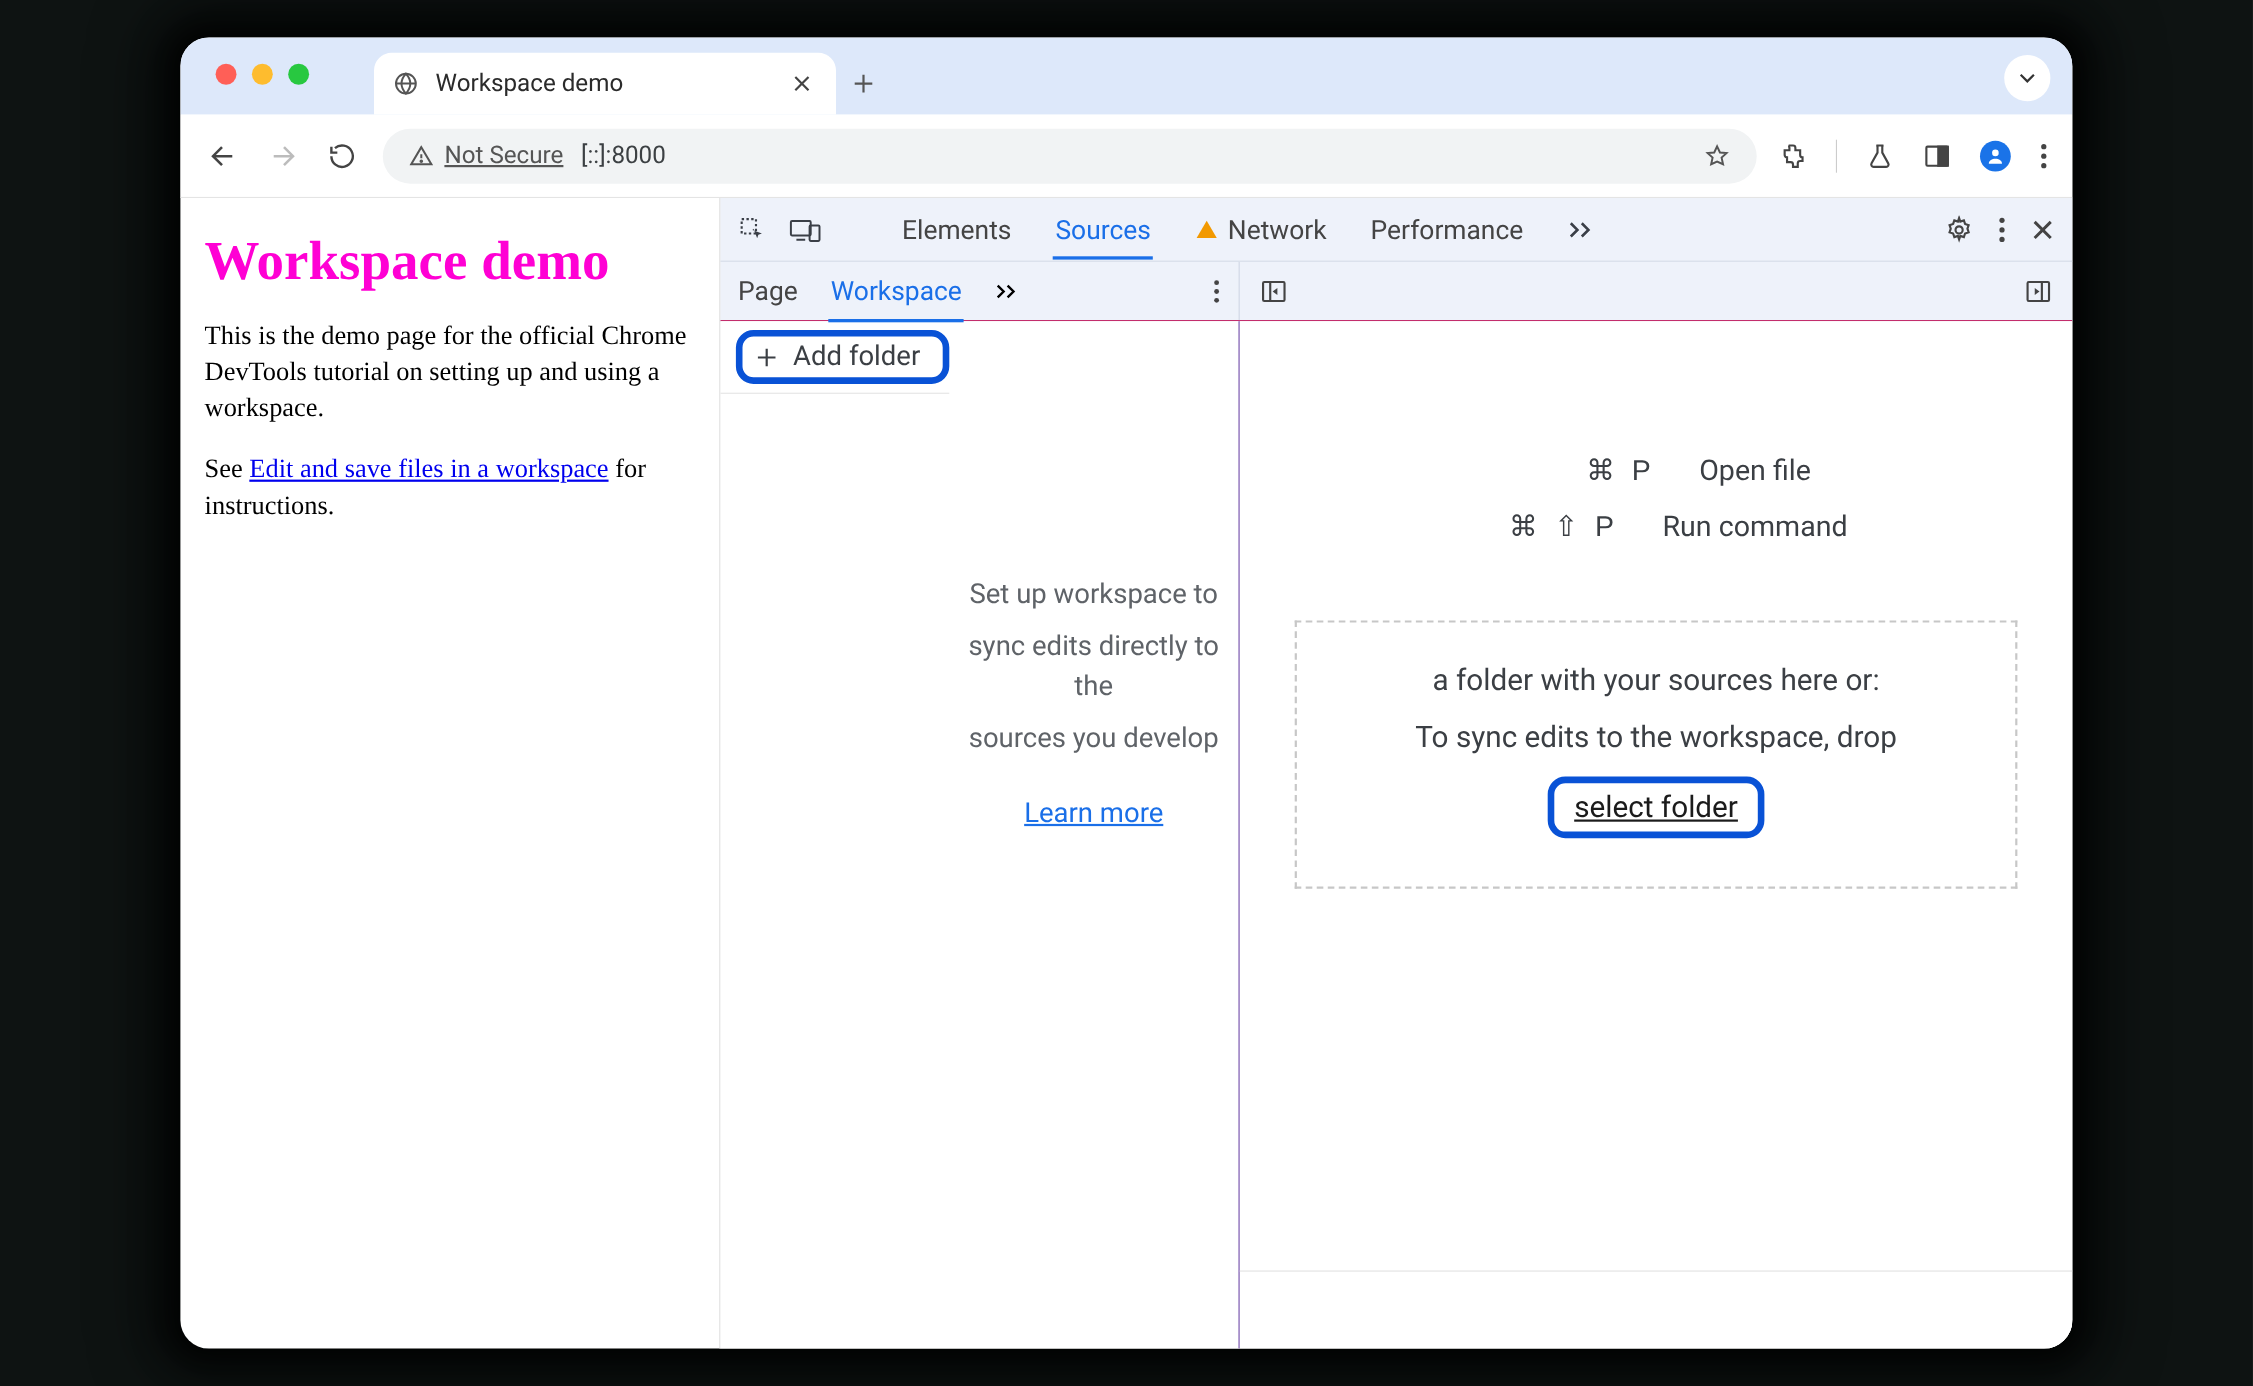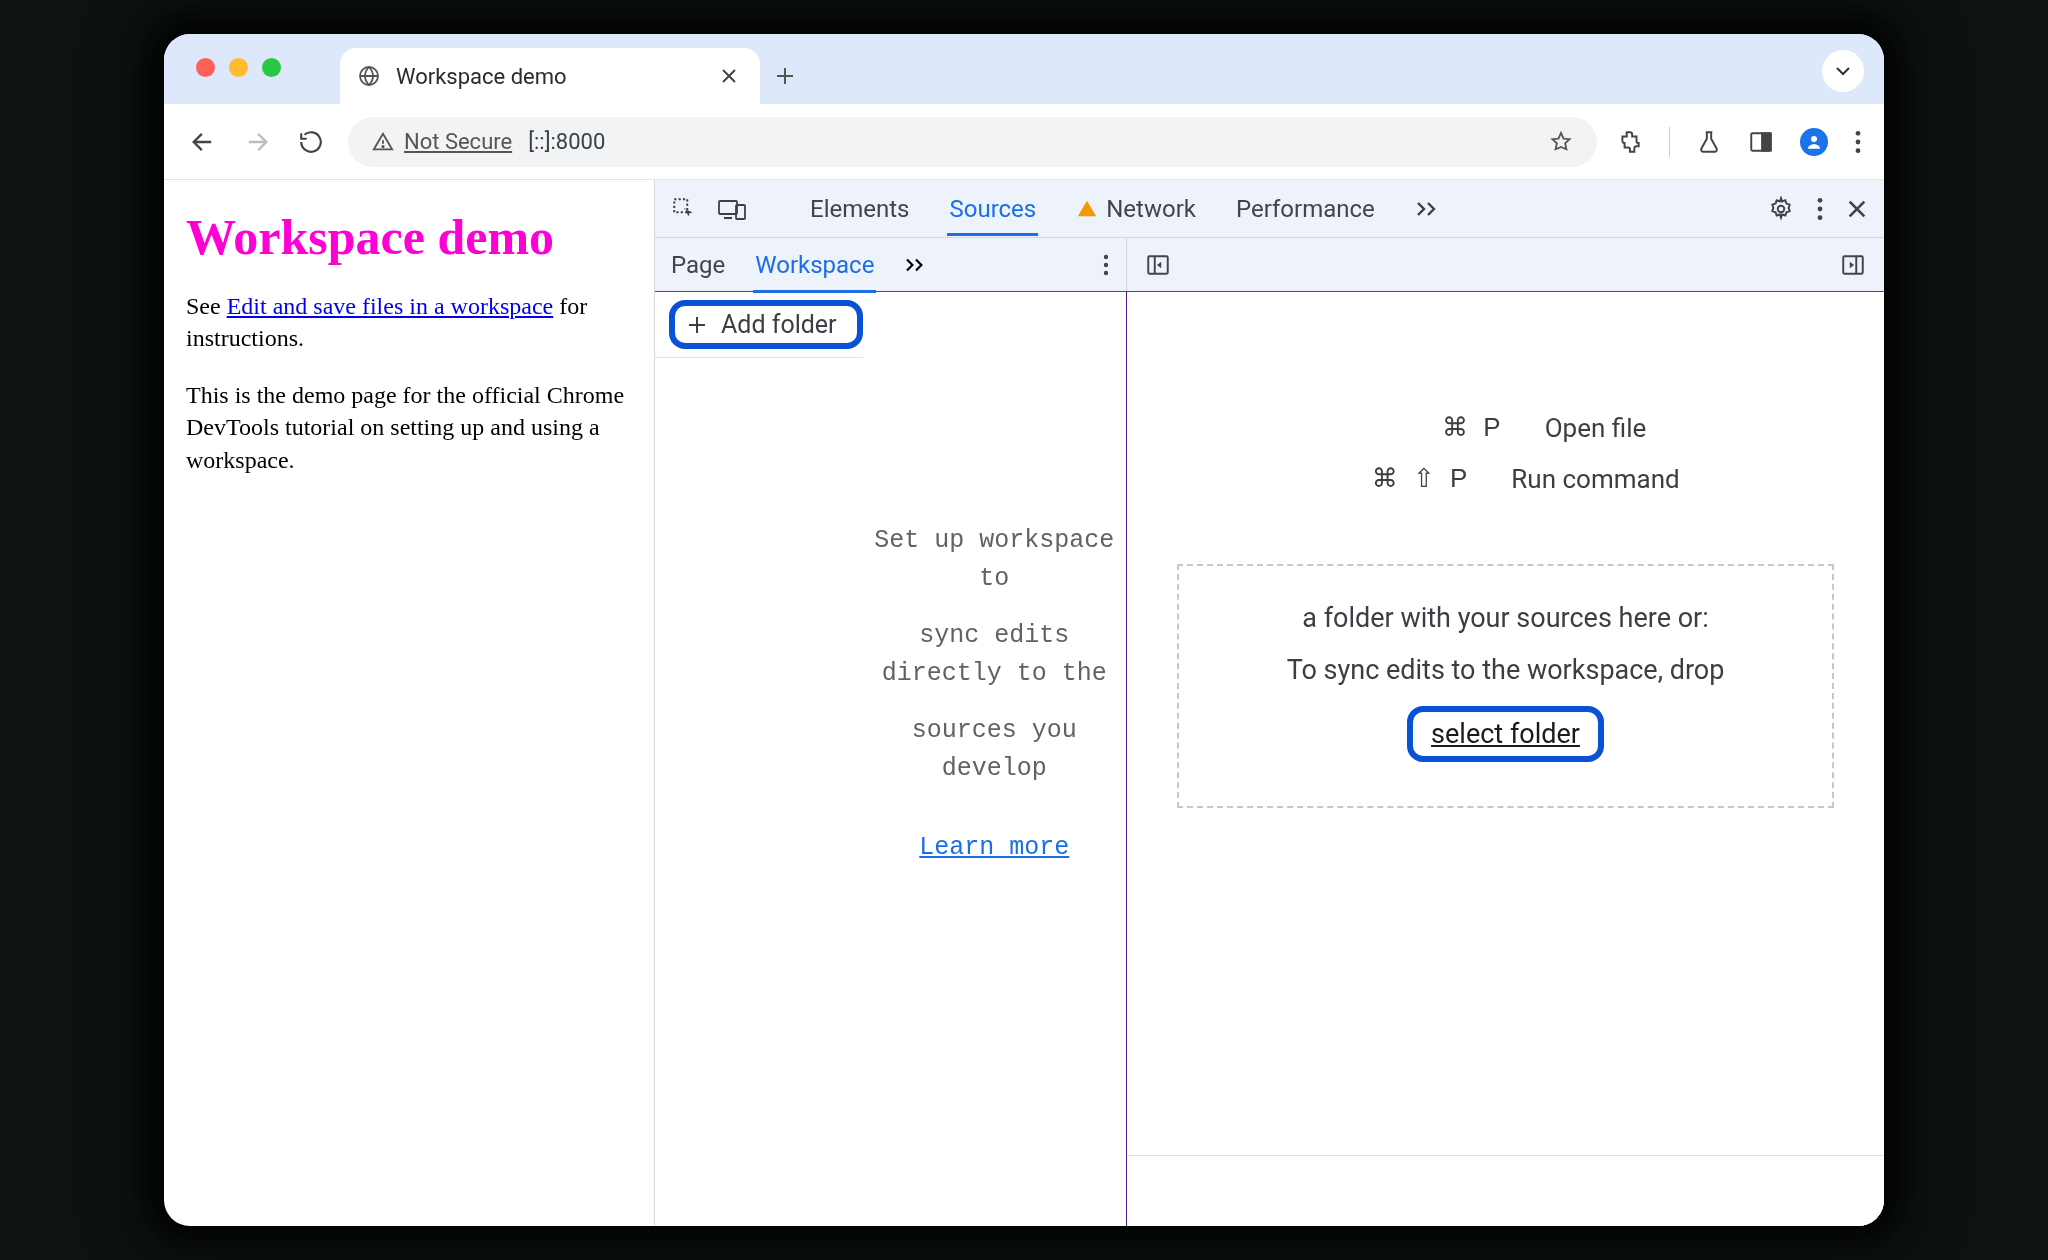--- a/index.html
+++ b/index.html
@@ -142,21 +142,21 @@
     border-left: 1px solid #d8d8d8;
     background: #fff;
   }
   .dt-top {
     height: 58px;
     background: #eef2fa;
     border-bottom: 1px solid #cfd6e4;
     display: flex;
     align-items: center;
     padding: 0 16px;
-    gap: 33px;
+    gap: 43px;
     color:#3a3f47;
   }
   .dt-top .lefticons { display:flex; gap:20px; align-items:center; }
   .dt-tabs { display:flex; gap:40px; align-items:center; flex:1; justify-content:flex-start; margin-left:30px; font-size:24px;}
   .dt-tabs .tab { color:#444; padding: 12px 0; position:relative; }
   .dt-tabs .tab.active { color:#1a6fe8; }
   .dt-tabs .tab.active::after {
     content:""; position:absolute; left:-2px; right:-2px; bottom:-1px; height:3px; background:#1a6fe8;
   }
   .dt-tabs .warn { display:flex; align-items:center; gap:8px;}
@@ -218,22 +218,21 @@
   .workspace-hint {
     flex:1;
     display:flex;
     flex-direction:column;
     align-items:center;
     justify-content:flex-start;
     padding-top: 230px;
     text-align:center;
     color:#5f6368;
     font-size: 25px;
-    gap: 20px;
-    font-family: Liberation Mono, monospace;
+    gap: 9px;
   }
   .workspace-hint .line { line-height:1.5; }
   .workspace-hint a { color:#1a6fe8; text-decoration:underline; font-size:25px; margin-top:26px; display:inline-block;}
   .dt-right {
     flex:1;
     display:flex;
     flex-direction:column;
     position:relative;
     background:#fff;
   }
@@ -381,24 +380,24 @@
               <circle cx="3" cy="20" r="2.2"></circle>
             </svg>
       </span>
     </div>
   </div>
 
   <div class="content">
 
     <div class="page-pane">
       <h1>Workspace demo</h1>
+      <p>This is the demo page for the official Chrome DevTools tutorial on setting up and using a workspace.</p>
       <p>
         <span>See </span><a href="#">Edit and save files in a workspace</a><span> for instructions.</span>
       </p>
-      <p>This is the demo page for the official Chrome DevTools tutorial on setting up and using a workspace.</p>
     </div>
 
     <div class="devtools">
 
       <div class="dt-top">
         <div class="lefticons">
           <span>
             <svg width="26" height="26" viewBox="0 0 24 24" stroke="currentColor" stroke-width="1.8" fill="none">
                   <rect x="3" y="3" width="12" height="12" stroke-dasharray="2 2"></rect>
                   <path d="M12 12l8 3-3 1-1 3-3-8z" fill="currentColor" stroke="none"></path>

